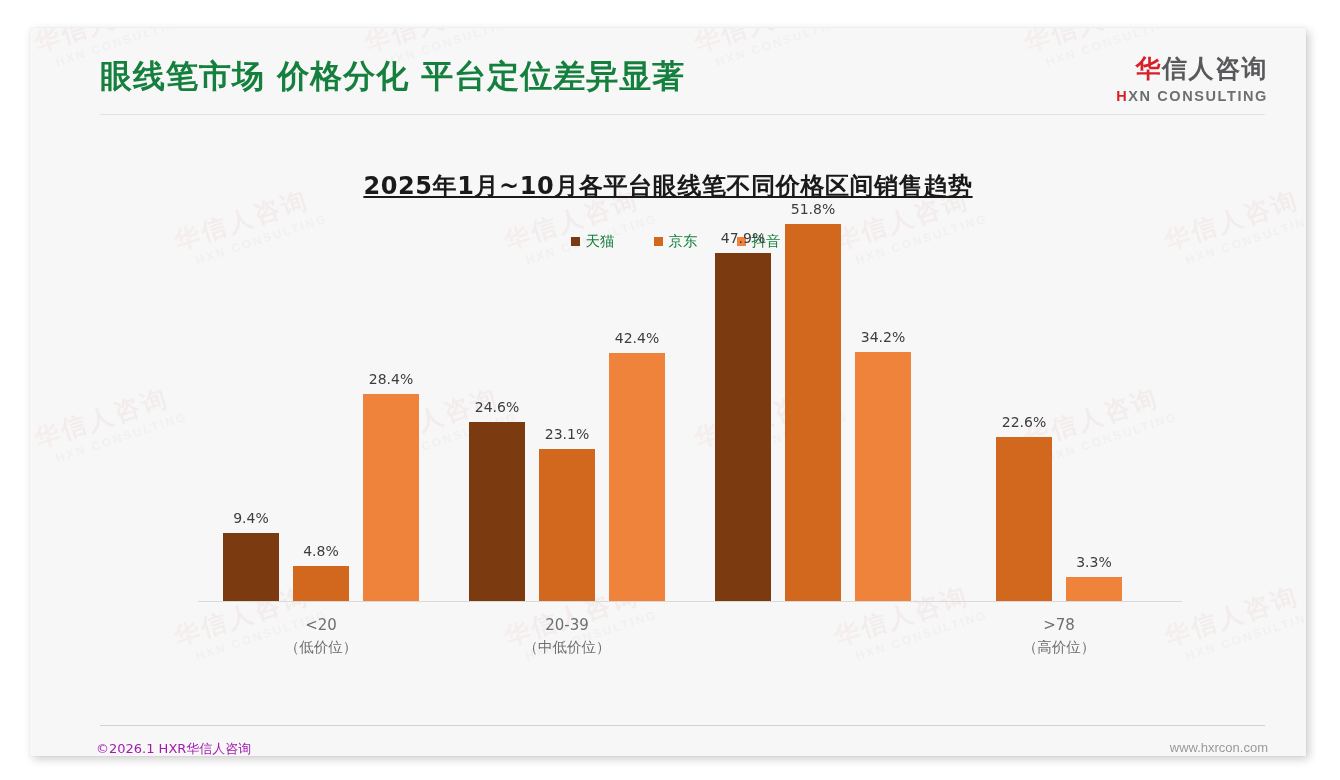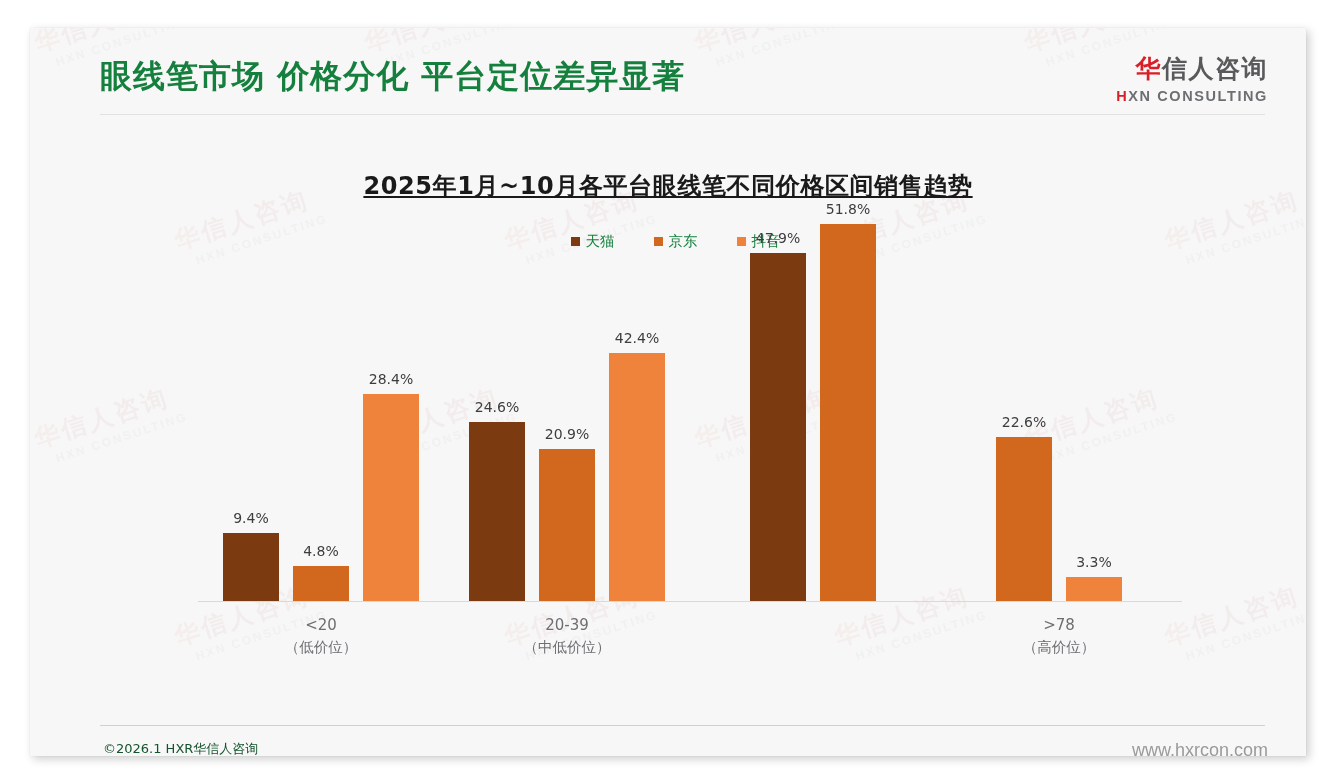--- a/index.html
+++ b/index.html
@@ -231,31 +231,31 @@
   #footer-divider {
     position: absolute;
     left: 70px;
     top: 697px;
     width: 1165px;
     height: 1px;
     background: #d8cfca;
   }
   #footer-left {
     position: absolute;
-    left: 73px;
+    left: 66px;
     top: 712px;
     font-size: 13px;
-    color: #14532d;
+    color: #a21caf;
     font-family: "DejaVu Sans", sans-serif;
   }
   #footer-right {
     position: absolute;
     right: 38px;
     top: 712px;
-    font-size: 18px;
+    font-size: 13px;
     color: #9a9a9c;
     font-family: "Liberation Sans", sans-serif;
   }
 </style>
 </head>
 <body>
 
 <div id="slide">
 
   <div id="watermark">
@@ -373,37 +373,41 @@
                 <div class="bar" style="background: rgb(240, 131, 60); height: 206.634px;"></div>
               </div>
               <div class="group-label"><span>&lt;20</span><span class="sub">（低价位）</span></div>
             </div>
             <div class="group">
               <div class="bar-wrap">
                 <div class="bar-value">24.6%</div>
                 <div class="bar" style="background: rgb(123, 58, 16); height: 178.986px;"></div>
               </div>
               <div class="bar-wrap">
-                <div class="bar-value">20.9%</div>
+                <div class="bar-value">23.1%</div>
                 <div class="bar" style="background: rgb(210, 104, 30); height: 152.066px;"></div>
               </div>
               <div class="bar-wrap">
                 <div class="bar-value">42.4%</div>
                 <div class="bar" style="background: rgb(240, 131, 60); height: 248.107px;"></div>
               </div>
               <div class="group-label"><span>20-39</span><span class="sub">（中低价位）</span></div>
             </div>
             <div class="group">
               <div class="bar-wrap">
                 <div class="bar-value">47.9%</div>
                 <div class="bar" style="background: rgb(123, 58, 16); height: 348.514px;"></div>
               </div>
               <div class="bar-wrap">
                 <div class="bar-value">51.8%</div>
                 <div class="bar" style="background: rgb(210, 104, 30); height: 376.89px;"></div>
+              </div>
+              <div class="bar-wrap">
+                <div class="bar-value">34.2%</div>
+                <div class="bar" style="background: rgb(240, 131, 60); height: 248.834px;"></div>
               </div>
             </div>
             <div class="group">
               <div class="bar-wrap">
                 <div class="bar-value">22.6%</div>
                 <div class="bar" style="background: rgb(210, 104, 30); height: 164.434px;"></div>
               </div>
               <div class="bar-wrap">
                 <div class="bar-value">3.3%</div>
                 <div class="bar" style="background: rgb(240, 131, 60); height: 24.0103px;"></div>

